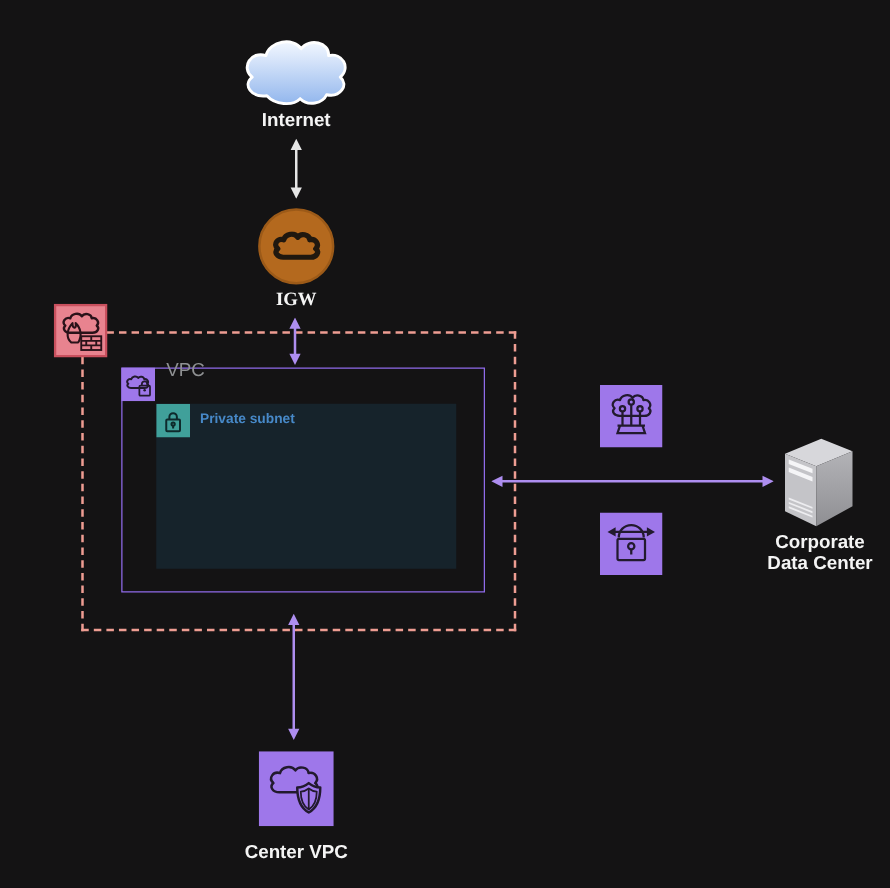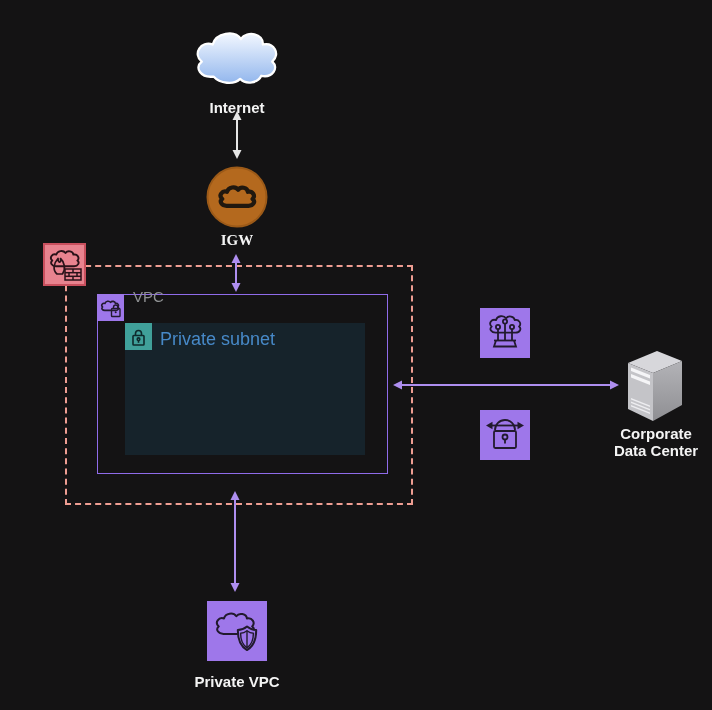--- a/index.html
+++ b/index.html
@@ -17,22 +17,22 @@
   .node-label{position:absolute;color:var(--label-white);font-weight:bold;
               font-size:15px;text-align:center;line-height:17px;}
   .boundary{position:absolute;left:65px;top:265px;width:344px;height:236px;
             border:2px dashed var(--boundary-dash);}
   .vpc-box{position:absolute;left:97px;top:294px;width:289px;height:178px;
            border:1.5px solid var(--vpc-border);}
   .vpc-title{position:absolute;left:133px;top:288px;font-size:15px;
              color:var(--vpc-label);font-weight:normal;}
   .subnet-box{position:absolute;left:125px;top:323px;width:240px;height:132px;
               background:var(--subnet-fill);}
-  .subnet-title{position:absolute;left:160px;top:329px;font-size:18px;
-                font-weight:normal;color:var(--subnet-label);}
+  .subnet-title{position:absolute;left:160px;top:329px;font-size:11px;
+                font-weight:bold;color:var(--subnet-label);}
   svg{display:block;}
 </style>
 </head>
 <body>
 
 <div id="canvas">
 
   <svg width="0" height="0" class="abs" aria-hidden="true">
     <defs>
       <path id="cloud" vector-effect="non-scaling-stroke" fill="none" stroke-linejoin="round" stroke-linecap="round" d="M 24 52 C 12 52 5 42 13 35 C 3 26 13 13 25 17 C 28 5 46 2 53 12 C 59 3 76 6 77 17 C 89 14 97 27 89 35 C 97 41 91 52 79 52 Z"></path>
@@ -45,21 +45,21 @@
           <stop offset="1" stop-color="#8F8F93"></stop>
       </linearGradient>
     </defs>
   </svg>
 
   <div class="boundary"></div>
 
   <svg class="abs" style="left:190px;top:27px;" width="94" height="60" viewBox="0 0 120 76">
     <path d="M 30 63 C 14 65 5 52 15 44 C 3 34 14 17 29 22 C 33 7 57 3 65 15 C 73 4 94 8 93 22 C 107 19 116 34 105 44 C 114 52 105 65 91 62 C 87 71 72 74 64 66 C 56 74 38 72 30 63 Z" fill="url(#cloudGrad)" stroke="#ffffff" stroke-width="3" stroke-linejoin="round"></path>
   </svg>
-  <div class="node-label" style="left:187px;top:88px;width:100px;margin-top:11px;">Internet</div>
+  <div class="node-label" style="left:187px;top:88px;width:100px;">Internet</div>
 
   <svg class="abs" style="left:229px;top:111px;" width="16" height="48">
     <line x1="8" y1="7" x2="8" y2="41" style="stroke:var(--arrow-white)" stroke-width="2"></line>
     <polygon points="8,0 3.5,9 12.5,9" style="fill:var(--arrow-white)"></polygon>
     <polygon points="8,48 3.5,39 12.5,39" style="fill:var(--arrow-white)"></polygon>
   </svg>
 
   <svg class="abs" style="left:206px;top:166px;" width="62" height="62" viewBox="0 0 62 62">
     <circle cx="31" cy="31" r="29.5" style="fill:var(--igw-fill);stroke:var(--igw-ring)" stroke-width="2"></circle>
     <svg x="11" y="19" width="40" height="24.8" viewBox="0 0 100 62">
@@ -176,15 +176,15 @@
 
   <svg class="abs" style="left:207px;top:601px;" width="60" height="60" viewBox="0 0 60 60">
     <rect width="60" height="60" style="fill:var(--purple-icon-fill)"></rect>
     <svg x="6" y="10" width="44" height="27.3" viewBox="0 0 100 62">
       <use href="#cloud" stroke="#221A2E" stroke-width="2"></use>
     </svg>
     <path d="M 40 25.5 C 37 28 33.6 29 30.8 29 C 30.8 38.2 33.8 45.6 40 49 C 46.2 45.6 49.2 38.2 49.2 29 C 46.4 29 43 28 40 25.5 Z" style="fill:var(--purple-icon-fill)" stroke="#221A2E" stroke-width="2" stroke-linejoin="round"></path>
     <path d="M 40 29.8 C 38 31.4 35.6 32.2 33.6 32.2 C 33.6 38.8 35.8 44 40 46.6 C 44.2 44 46.4 38.8 46.4 32.2 C 44.4 32.2 42 31.4 40 29.8 Z" fill="none" stroke="#221A2E" stroke-width="1.4" stroke-linejoin="round"></path>
     <line x1="40" y1="29.8" x2="40" y2="46.6" stroke="#221A2E" stroke-width="1.4"></line>
   </svg>
-  <div class="node-label" style="left:182px;top:673px;width:110px;">Private VPC</div>
+  <div class="node-label" style="left:182px;top:673px;width:110px;">Center VPC</div>
 
 </div>
 
 </body></html>

